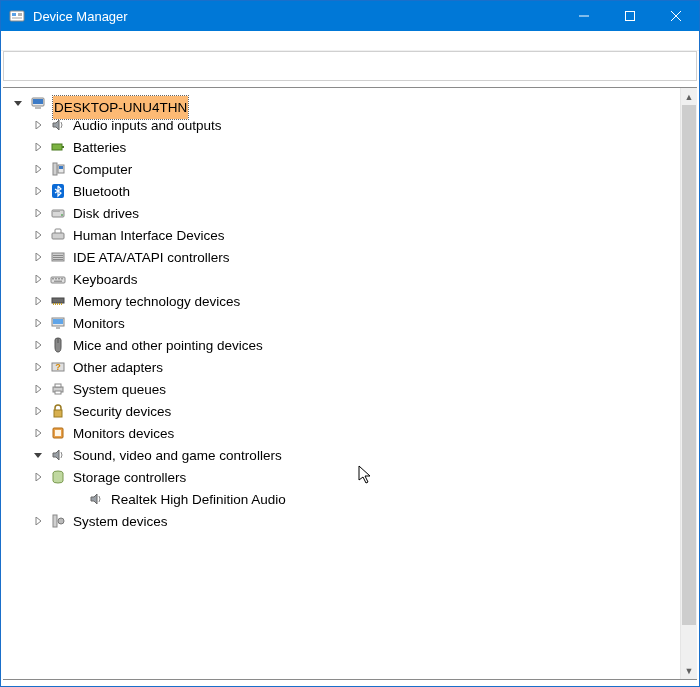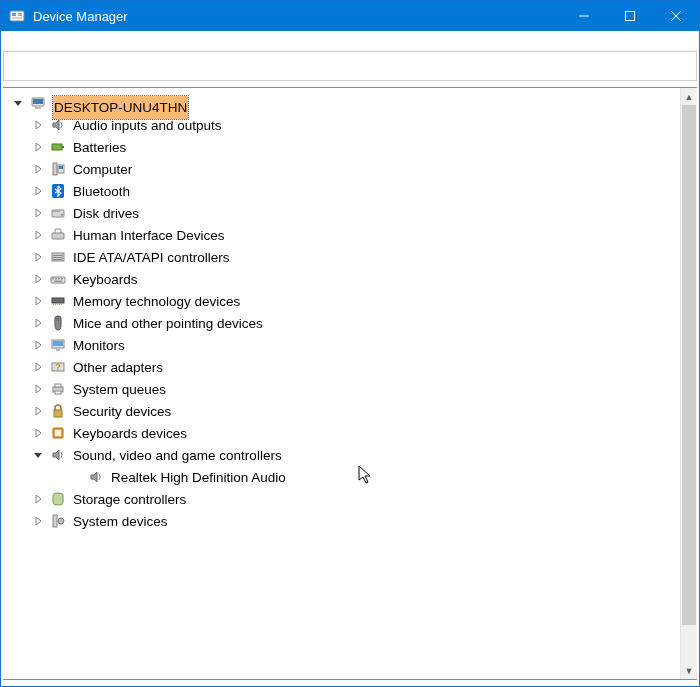--- a/index.html
+++ b/index.html
@@ -316,49 +316,49 @@
     <span class="label">Memory technology devices</span>
   </div>
         <div class="row depth-1">
     <span class="twisty">
             <svg viewBox="0 0 8 8">
               <path d="M2 0 L7 4 L2 8 Z" fill="none" stroke="#808080" stroke-width="1"></path>
             </svg>
           </span>
     <span class="node-icon">
             <svg viewBox="0 0 16 16">
-              <path d="M5 3 Q5 1 8 1 Q11 1 11 3 L11 10 Q11 15 8 15 Q5 15 5 10 Z" fill="#888" stroke="#555"></path>
-              <line x1="8" y1="1" x2="8" y2="6" stroke="#555"></line>
-            </svg>
-          </span>
-    <span class="label">Mice and other pointing devices</span>
-  </div>
-        <div class="row depth-1">
-    <span class="twisty">
-            <svg viewBox="0 0 8 8">
-              <path d="M2 0 L7 4 L2 8 Z" fill="none" stroke="#808080" stroke-width="1"></path>
-            </svg>
-          </span>
-    <span class="node-icon">
-            <svg viewBox="0 0 16 16">
               <rect x="2" y="3" width="12" height="8" fill="#e8e8e8" stroke="#888"></rect>
               <rect x="3" y="4" width="10" height="5" fill="#60a5e8"></rect>
               <rect x="6" y="12" width="4" height="2" fill="#bbb"></rect>
             </svg>
           </span>
     <span class="label">Monitors</span>
   </div>
         <div class="row depth-1">
     <span class="twisty">
             <svg viewBox="0 0 8 8">
               <path d="M2 0 L7 4 L2 8 Z" fill="none" stroke="#808080" stroke-width="1"></path>
             </svg>
           </span>
     <span class="node-icon">
             <svg viewBox="0 0 16 16">
+              <path d="M5 3 Q5 1 8 1 Q11 1 11 3 L11 10 Q11 15 8 15 Q5 15 5 10 Z" fill="#888" stroke="#555"></path>
+              <line x1="8" y1="1" x2="8" y2="6" stroke="#555"></line>
+            </svg>
+          </span>
+    <span class="label">Mice and other pointing devices</span>
+  </div>
+        <div class="row depth-1">
+    <span class="twisty">
+            <svg viewBox="0 0 8 8">
+              <path d="M2 0 L7 4 L2 8 Z" fill="none" stroke="#808080" stroke-width="1"></path>
+            </svg>
+          </span>
+    <span class="node-icon">
+            <svg viewBox="0 0 16 16">
               <rect x="2" y="4" width="12" height="8" fill="#e0e0e0" stroke="#888"></rect>
               <text x="8" y="11" font-size="9" text-anchor="middle" fill="#d48806" font-weight="bold">?</text>
             </svg>
           </span>
     <span class="label">Other adapters</span>
   </div>
         <div class="row depth-1">
     <span class="twisty">
             <svg viewBox="0 0 8 8">
               <path d="M2 0 L7 4 L2 8 Z" fill="none" stroke="#808080" stroke-width="1"></path>
@@ -392,60 +392,60 @@
             <svg viewBox="0 0 8 8">
               <path d="M2 0 L7 4 L2 8 Z" fill="none" stroke="#808080" stroke-width="1"></path>
             </svg>
           </span>
     <span class="node-icon">
             <svg viewBox="0 0 16 16">
               <rect x="3" y="3" width="10" height="10" rx="1" fill="#e8a04a" stroke="#b06a10"></rect>
               <rect x="5" y="5" width="6" height="6" fill="#fff6e6"></rect>
             </svg>
           </span>
-    <span class="label">Keyboards devices</span>
+    <span class="label">Monitors devices</span>
   </div>
         <div class="row depth-1">
     <span class="twisty">
             <svg viewBox="0 0 8 8">
               <path d="M0 2 L8 2 L4 7 Z" fill="#404040"></path>
             </svg>
           </span>
     <span class="node-icon">
             <svg viewBox="0 0 16 16">
               <path d="M3 6 L6 6 L9 3 L9 13 L6 10 L3 10 Z" fill="#9aa0a6" stroke="#666"></path>
               <path d="M11 5 Q13 8 11 11" fill="none" stroke="#888"></path>
             </svg>
           </span>
     <span class="label">Sound, video and game controllers</span>
+  </div>
+        <div class="row depth-1">
+    <span class="twisty">
+            <svg viewBox="0 0 8 8">
+              <path d="M2 0 L7 4 L2 8 Z" fill="none" stroke="#808080" stroke-width="1"></path>
+            </svg>
+          </span>
+    <span class="node-icon">
+            <svg viewBox="0 0 16 16">
+              <ellipse cx="8" cy="4" rx="5" ry="2" fill="#c0d8a0" stroke="#7a9a50"></ellipse>
+              <path d="M3 4 L3 12 Q3 14 8 14 Q13 14 13 12 L13 4" fill="#c0d8a0" stroke="#7a9a50"></path>
+            </svg>
+          </span>
+    <span class="label">Storage controllers</span>
   </div>
         <div class="row depth-2">
         <span class="twisty"></span>
         <span class="node-icon">
             <svg viewBox="0 0 16 16">
               <path d="M3 6 L6 6 L9 3 L9 13 L6 10 L3 10 Z" fill="#9aa0a6" stroke="#666"></path>
               <path d="M11 5 Q13 8 11 11" fill="none" stroke="#888"></path>
             </svg>
           </span>
         <span class="label">Realtek High Definition Audio</span>
       </div>
-        <div class="row depth-1">
-    <span class="twisty">
-            <svg viewBox="0 0 8 8">
-              <path d="M2 0 L7 4 L2 8 Z" fill="none" stroke="#808080" stroke-width="1"></path>
-            </svg>
-          </span>
-    <span class="node-icon">
-            <svg viewBox="0 0 16 16">
-              <ellipse cx="8" cy="4" rx="5" ry="2" fill="#c0d8a0" stroke="#7a9a50"></ellipse>
-              <path d="M3 4 L3 12 Q3 14 8 14 Q13 14 13 12 L13 4" fill="#c0d8a0" stroke="#7a9a50"></path>
-            </svg>
-          </span>
-    <span class="label">Storage controllers</span>
-  </div>
         <div class="row depth-1">
     <span class="twisty">
             <svg viewBox="0 0 8 8">
               <path d="M2 0 L7 4 L2 8 Z" fill="none" stroke="#808080" stroke-width="1"></path>
             </svg>
           </span>
     <span class="node-icon">
             <svg viewBox="0 0 16 16">
               <rect x="3" y="2" width="4" height="12" fill="#d0d0d0" stroke="#888"></rect>
               <circle cx="11" cy="8" r="3" fill="#bbb" stroke="#777"></circle>

